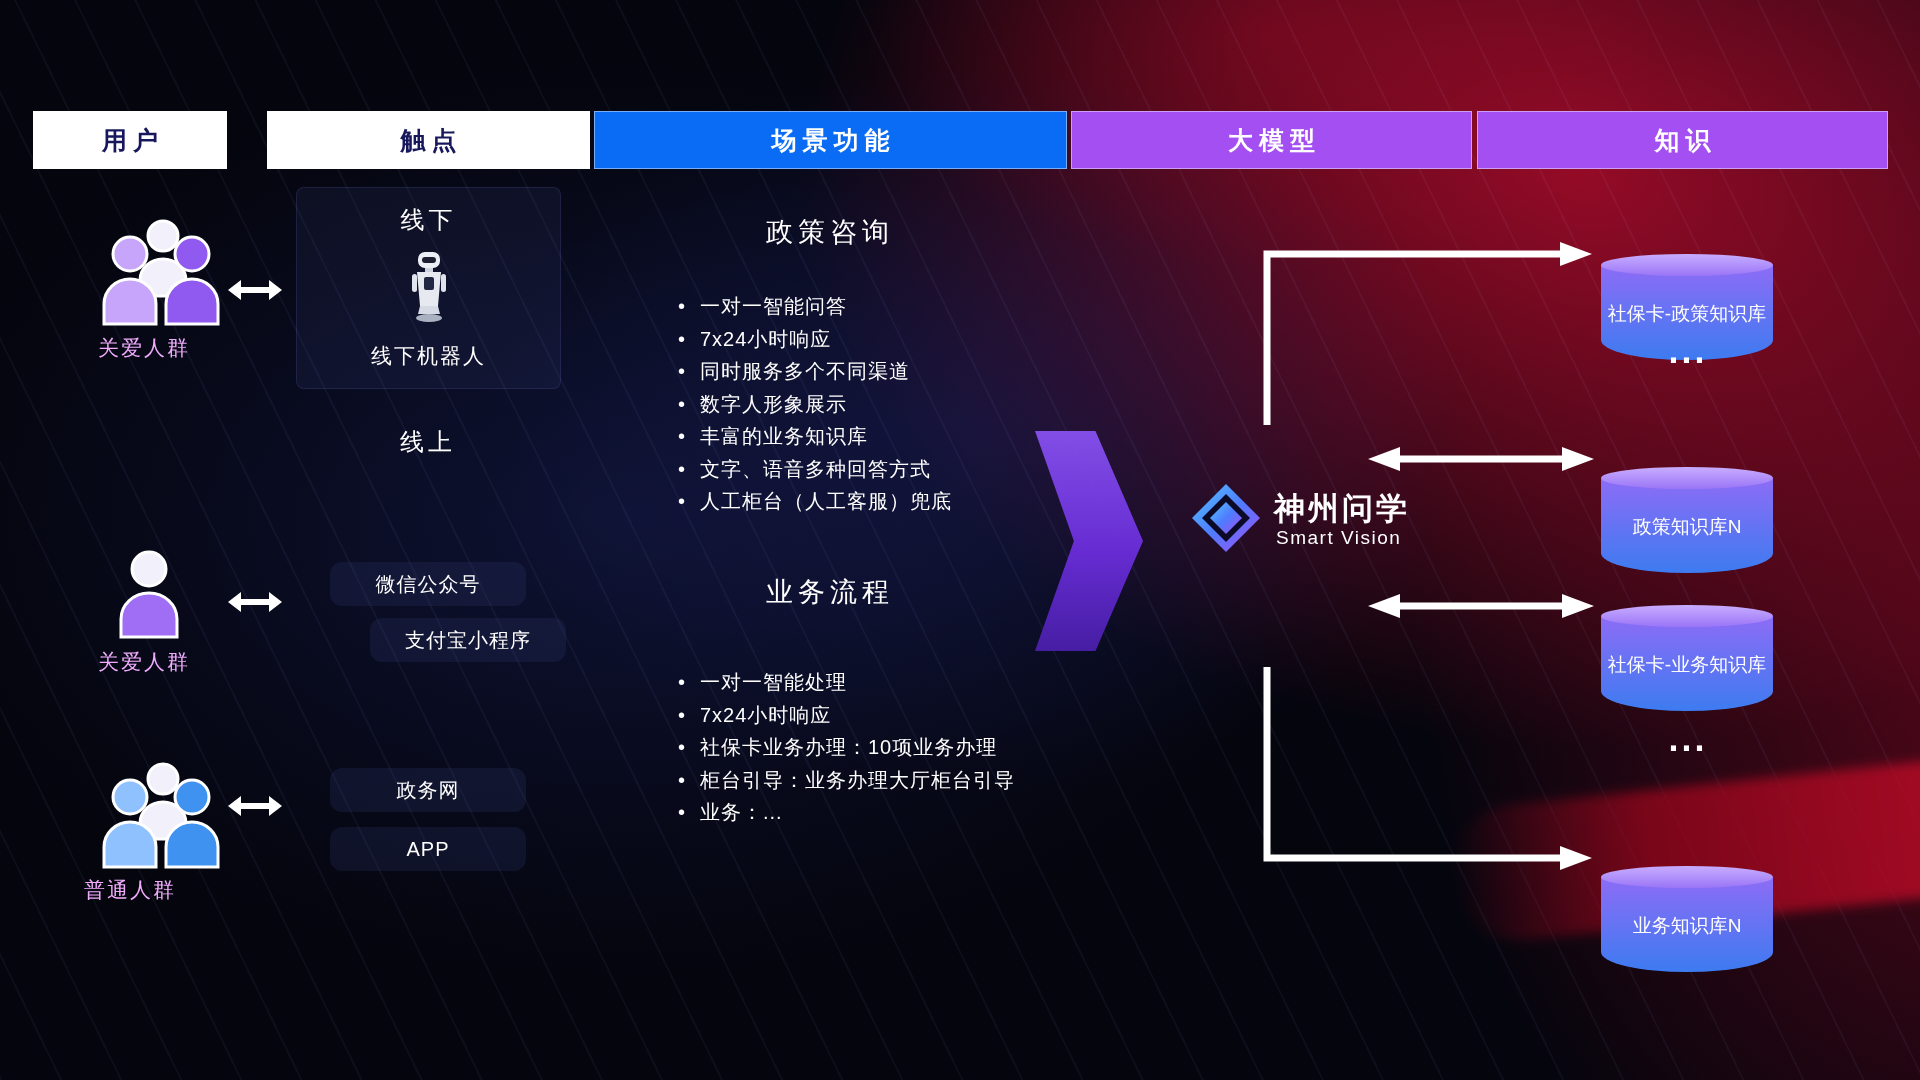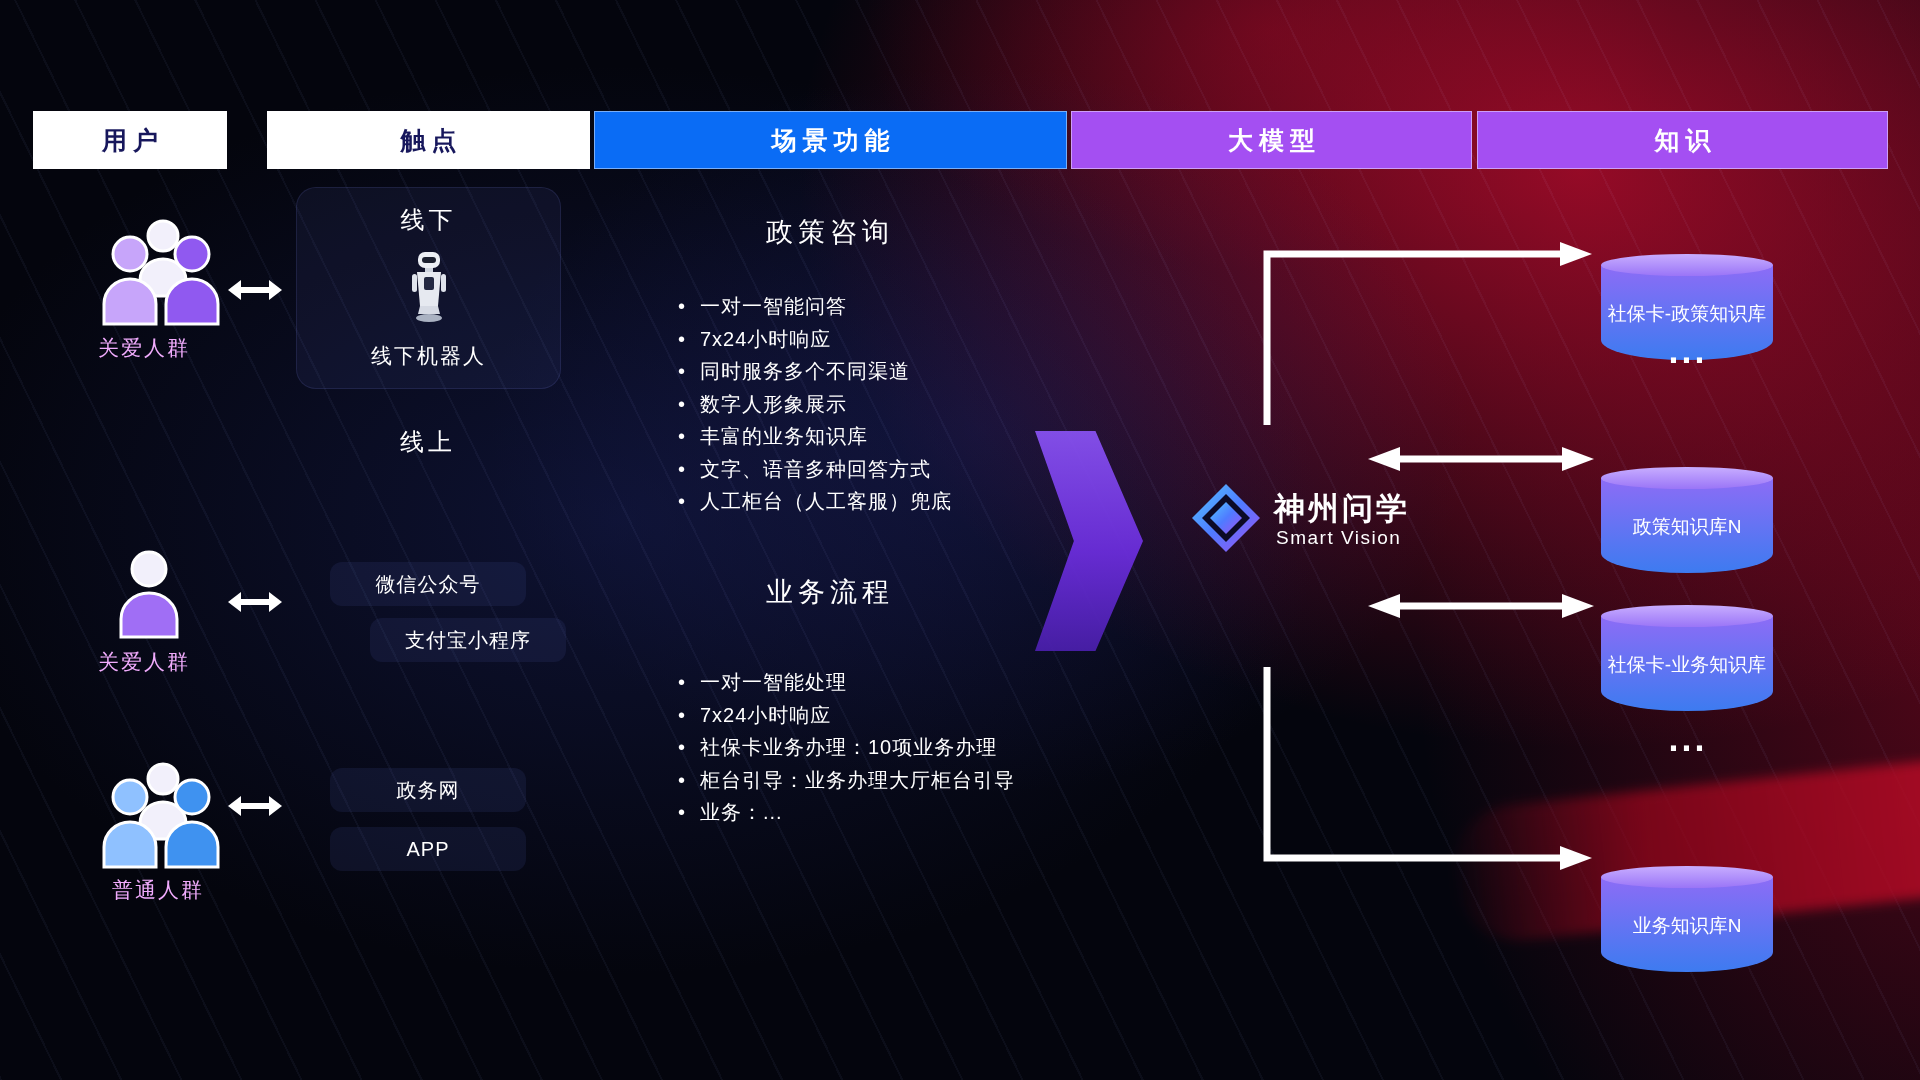--- a/index.html
+++ b/index.html
@@ -36,21 +36,21 @@
   .tab4 { left:1071px; width:401px; }
   .tab5 { left:1477px; width:411px; }
 
   
   .user-icon  { position:absolute; }
   .user-label { position:absolute; width:180px; text-align:center; font-size:21px; letter-spacing:2px; color:#f0abfc; }
   .swap-arrow { position:absolute; width:58px; height:26px; }
 
   
   .offline-panel { position:absolute; left:296px; top:187px; width:265px; height:202px;
-      background:rgba(70,80,160,0.12); border:1px solid rgba(120,130,220,0.15); border-radius:20px;
+      background:rgba(70,80,160,0.12); border:1px solid rgba(120,130,220,0.15); border-radius:8px;
       display:flex; flex-direction:column; align-items:center; justify-content:space-between;
       padding:16px 0 18px 0; box-sizing:border-box; }
   .tp-title  { font-size:24px; letter-spacing:4px; color:#fff; }
   .online-title { position:absolute; left:330px; top:426px; width:196px; text-align:center; font-size:24px; letter-spacing:4px; }
   .channel { position:absolute; left:330px; width:196px; height:44px; display:flex; align-items:center; justify-content:center;
       font-size:20px; letter-spacing:1px; background:rgba(60,70,140,0.18); border-radius:12px; }
   .ch0 { top:562px; } .ch1 { top:618px;margin-left:40px; } .ch2 { top:768px; } .ch3 { top:827px; }
 
   
   .scn-title { position:absolute; width:320px; text-align:center; font-size:27px; letter-spacing:5px; color:#fff; }
@@ -143,21 +143,21 @@
   <div class="user-icon" style="left:88px; top:753px; width:150px; height:120px;">
     <svg width="150" height="120" viewBox="0 0 150 120">
       <circle cx="75" cy="26" r="15" fill="#f2f0fb" stroke="#fff" stroke-width="3"></circle>
       <path d="M52 86 v-16 a23 21 0 0 1 46 0 v16 z" fill="#f2f0fb" stroke="#fff" stroke-width="3"></path>
       <circle cx="42" cy="44" r="17" fill="#8fc1ff" stroke="#fff" stroke-width="3"></circle>
       <path d="M16 114 v-20 a26 25 0 0 1 52 0 v20 z" fill="#8fc1ff" stroke="#fff" stroke-width="3"></path>
       <circle cx="104" cy="44" r="17" fill="#3f92f0" stroke="#fff" stroke-width="3"></circle>
       <path d="M78 114 v-20 a26 25 0 0 1 52 0 v20 z" fill="#3f92f0" stroke="#fff" stroke-width="3"></path>
     </svg>
   </div>
-  <div class="user-label" style="left:68px; top:876px;">普通人群</div>
+  <div class="user-label" style="left:40px; top:876px;">普通人群</div>
   <div class="swap-arrow" style="left:226px; top:793px;">
     <svg width="58" height="26" viewBox="0 0 58 26">
       <path d="M13 13 H45" stroke="#fff" stroke-width="6"></path>
       <path d="M15 3 L2 13 L15 23 Z" fill="#fff"></path>
       <path d="M43 3 L56 13 L43 23 Z" fill="#fff"></path>
     </svg>
   </div>
 
   <div class="offline-panel">
     <div class="tp-title">线下</div>

